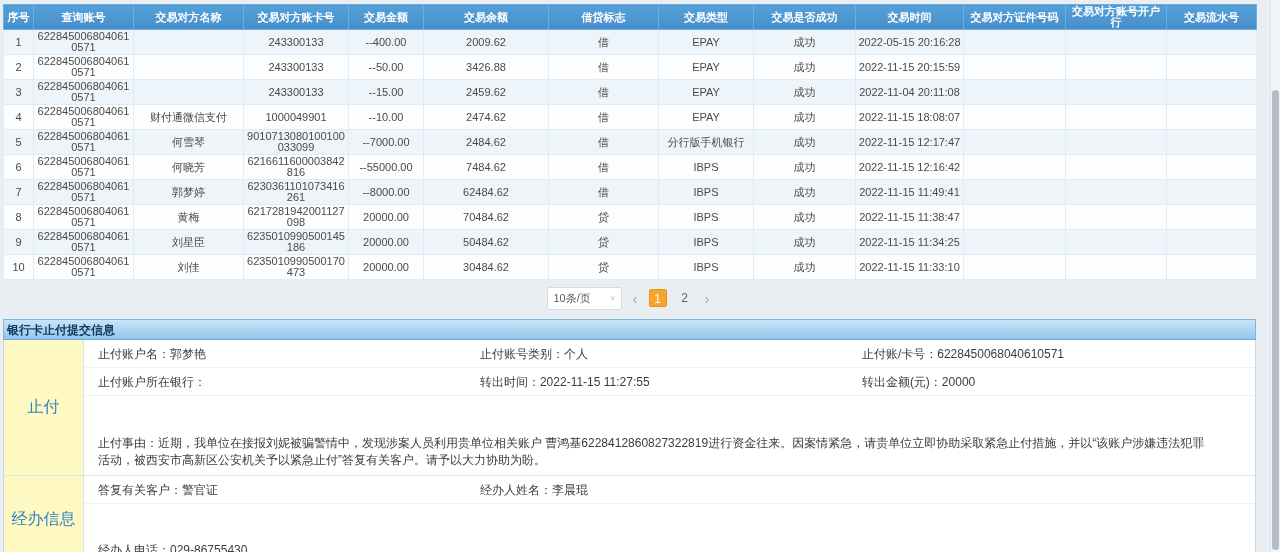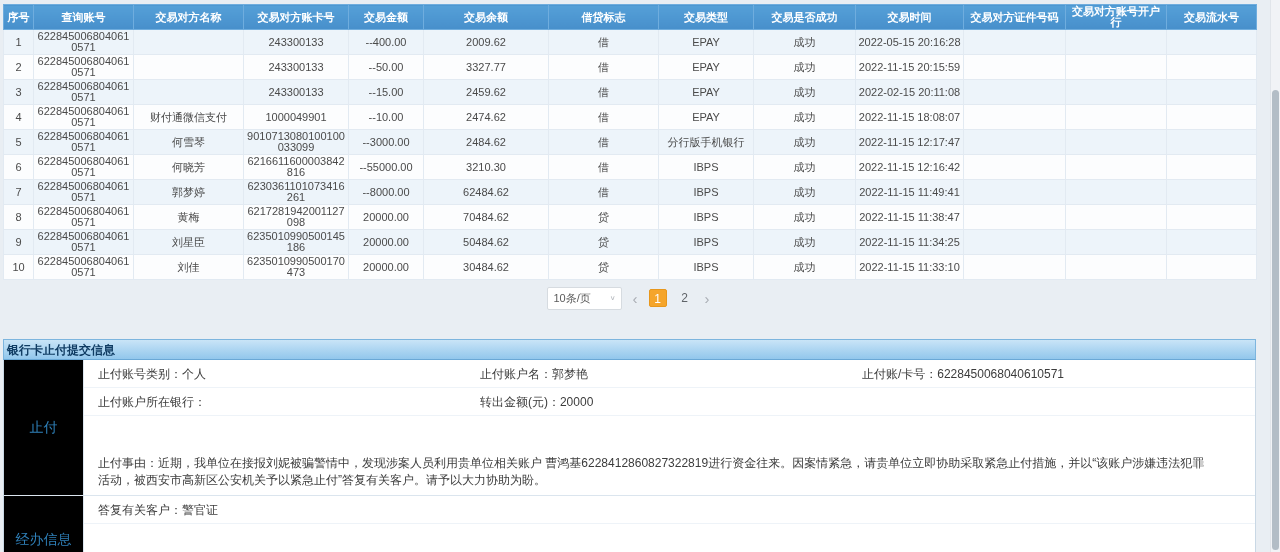--- a/index.html
+++ b/index.html
@@ -36,32 +36,32 @@
     border: 1px solid #d6dbe0; background: #fff; border-radius: 2px;
     font-size: 11px; color: #5a5a5a; padding: 3px 5px; cursor: pointer;
   }
   .page-size .chev { font-size: 8px; color: #b5b9be; transform: scaleY(.8); }
   .pg-arrow { color: #a9adb3; font-size: 15px; line-height: 15px; cursor: pointer; padding: 0 2px; }
   .pg-num { font-size: 12px; color: #5f6368; min-width: 18px; height: 18px; line-height: 18px; text-align: center; cursor: pointer; border-radius: 2px; }
   .pg-num.active { background: #f5a52b; color: #fff; border: 1px solid #e8971c; }
 
   
   .section-header {
-    margin-top: 28px; width: 1253px; height: 21px; line-height: 21px;
+    margin-top: 8px; width: 1253px; height: 21px; line-height: 21px;
     padding-left: 3px; font-size: 12px; font-weight: bold; color: #103c63;
     background: linear-gradient(#c9e4f7, #92c7ec);
     border: 1px solid #7db5de; border-bottom-color: #6aa8d6;
   }
 
   
   .info-box { width: 1253px; background: #fff; border: 1px solid #c9d8e5; border-top: none; }
   .group-row { display: flex; border-bottom: 1px solid #dbe5ee; }
   .group-row:last-child { border-bottom: none; }
   .group-label {
-    flex: 0 0 80px; background: #000000; color: #2f81ba; font-size: 14px;
+    flex: 0 0 80px; background: #fef9c3; color: #2f81ba; font-size: 16px;
     display: flex; align-items: center; justify-content: center;
     border-right: 1px solid #dbe5ee;
   }
   .group-fields { flex: 1 1 auto; }
   .field-row { display: flex; padding: 7px 10px 6px 14px; border-bottom: 1px solid #eef3f8; }
   .field-row:last-child { border-bottom: none; margin-top: 32px; }
   .field-cell { flex: 0 0 33.3%; font-size: 12px; color: #3c3c3c; line-height: 14px; }
   .field-row.full .field-cell { flex: 1 1 100%; line-height: 17px; padding-right: 40px; }
 
   
@@ -121,40 +121,40 @@
           <td></td>
           <td></td>
           <td></td>
         </tr>
         <tr>
           <td>2</td>
           <td>6228450068040610571</td>
           <td></td>
           <td>243300133</td>
           <td>--50.00</td>
-          <td>3327.77</td>
+          <td>3426.88</td>
           <td>借</td>
           <td>EPAY</td>
           <td>成功</td>
           <td>2022-11-15 20:15:59</td>
           <td></td>
           <td></td>
           <td></td>
         </tr>
         <tr>
           <td>3</td>
           <td>6228450068040610571</td>
           <td></td>
           <td>243300133</td>
           <td>--15.00</td>
           <td>2459.62</td>
           <td>借</td>
           <td>EPAY</td>
           <td>成功</td>
-          <td>2022-02-15 20:11:08</td>
+          <td>2022-11-04 20:11:08</td>
           <td></td>
           <td></td>
           <td></td>
         </tr>
         <tr>
           <td>4</td>
           <td>6228450068040610571</td>
           <td>财付通微信支付</td>
           <td>1000049901</td>
           <td>--10.00</td>
@@ -165,37 +165,37 @@
           <td>2022-11-15 18:08:07</td>
           <td></td>
           <td></td>
           <td></td>
         </tr>
         <tr>
           <td>5</td>
           <td>6228450068040610571</td>
           <td>何雪琴</td>
           <td>9010713080100100033099</td>
-          <td>--3000.00</td>
+          <td>--7000.00</td>
           <td>2484.62</td>
           <td>借</td>
           <td>分行版手机银行</td>
           <td>成功</td>
           <td>2022-11-15 12:17:47</td>
           <td></td>
           <td></td>
           <td></td>
         </tr>
         <tr>
           <td>6</td>
           <td>6228450068040610571</td>
           <td>何晓芳</td>
           <td>6216611600003842816</td>
           <td>--55000.00</td>
-          <td>3210.30</td>
+          <td>7484.62</td>
           <td>借</td>
           <td>IBPS</td>
           <td>成功</td>
           <td>2022-11-15 12:16:42</td>
           <td></td>
           <td></td>
           <td></td>
         </tr>
         <tr>
           <td>7</td>
@@ -270,38 +270,40 @@
     <span class="pg-num">2</span>
     <span class="pg-arrow">›</span>
   </div>
 
   <div class="section-header">银行卡止付提交信息</div>
   <div class="info-box" id="sp-box">
       <div class="group-row">
         <div class="group-label">止付</div>
         <div class="group-fields">
           <div class="field-row">
+            <div class="field-cell">止付账户名：郭梦艳</div>
             <div class="field-cell">止付账号类别：个人</div>
-            <div class="field-cell">止付账户名：郭梦艳</div>
             <div class="field-cell">止付账/卡号：6228450068040610571</div>
           </div>
           <div class="field-row">
             <div class="field-cell">止付账户所在银行：</div>
+            <div class="field-cell">转出时间：2022-11-15 11:27:55</div>
             <div class="field-cell">转出金额(元)：20000</div>
           </div>
           <div class="field-row full">
             <div class="field-cell">止付事由：近期，我单位在接报刘妮被骗警情中，发现涉案人员利用贵单位相关账户 曹鸿基6228412860827322819进行资金往来。因案情紧急，请贵单位立即协助采取紧急止付措施，并以“该账户涉嫌违法犯罪活动，被西安市高新区公安机关予以紧急止付”答复有关客户。请予以大力协助为盼。</div>
           </div>
         </div>
       </div>
       <div class="group-row">
         <div class="group-label">经办信息</div>
         <div class="group-fields">
           <div class="field-row">
             <div class="field-cell">答复有关客户：警官证</div>
+            <div class="field-cell">经办人姓名：李晨琨</div>
           </div>
           <div class="field-row">
             <div class="field-cell">经办人电话：029-86755430</div>
           </div>
         </div>
       </div>
     </div>
 
   <div class="section-header">多级卡信息</div>
   <table class="grid mc">

